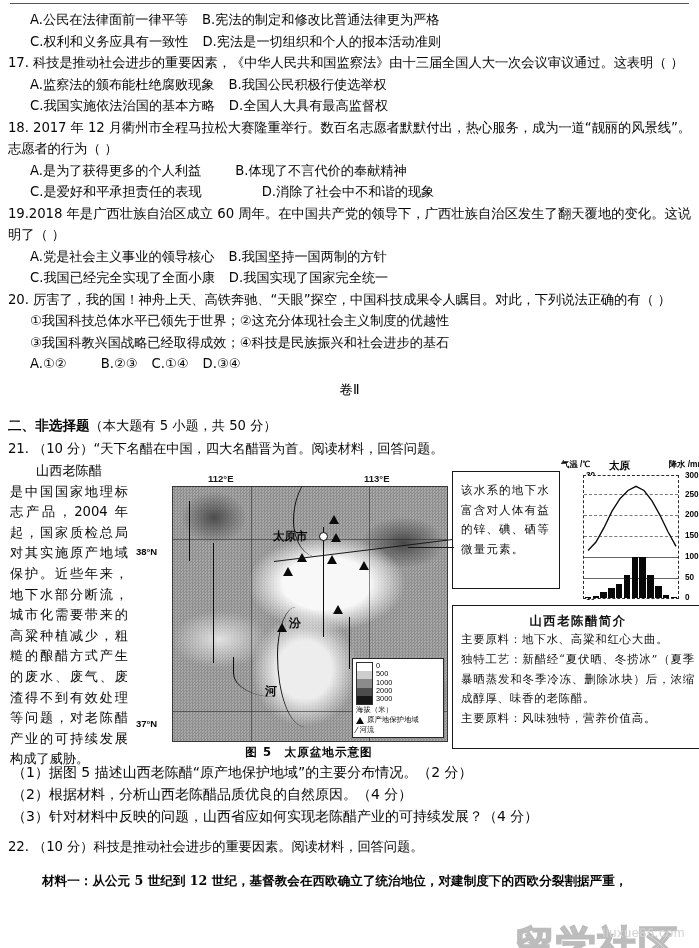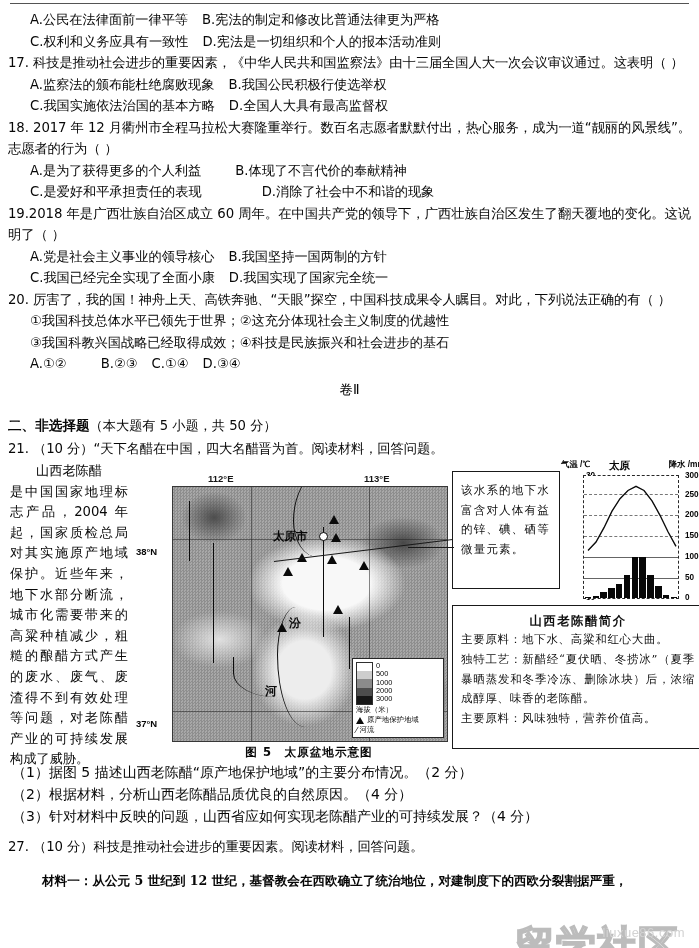--- a/index.html
+++ b/index.html
@@ -549,21 +549,21 @@
     </div>
   </div>
 
   <div>
     <p class="subq">（1）据图 5 描述山西老陈醋“原产地保护地域”的主要分布情况。（2 分）</p>
     <p class="subq">（2）根据材料，分析山西老陈醋品质优良的自然原因。（4 分）</p>
     <p class="subq">（3）针对材料中反映的问题，山西省应如何实现老陈醋产业的可持续发展？（4 分）</p>
   </div>
 
   <div class="q22">
-    <p class="qtext"><span>27.</span> <span>（10 分）</span><span>科技是推动社会进步的重要因素。阅读材料，回答问题。</span></p>
+    <p class="qtext"><span>22.</span> <span>（10 分）</span><span>科技是推动社会进步的重要因素。阅读材料，回答问题。</span></p>
     <p class="mat1"><span>材料一：</span><span>从公元 5 世纪到 12 世纪，基督教会在西欧确立了统治地位，对建制度下的西欧分裂割据严重，</span></p>
   </div>
 
   <div class="watermark">
     <div class="wm-text">留学社区</div>
     <div class="wm-dom">liuxue86.com</div>
   </div>
 </div>
 
 </body></html>

